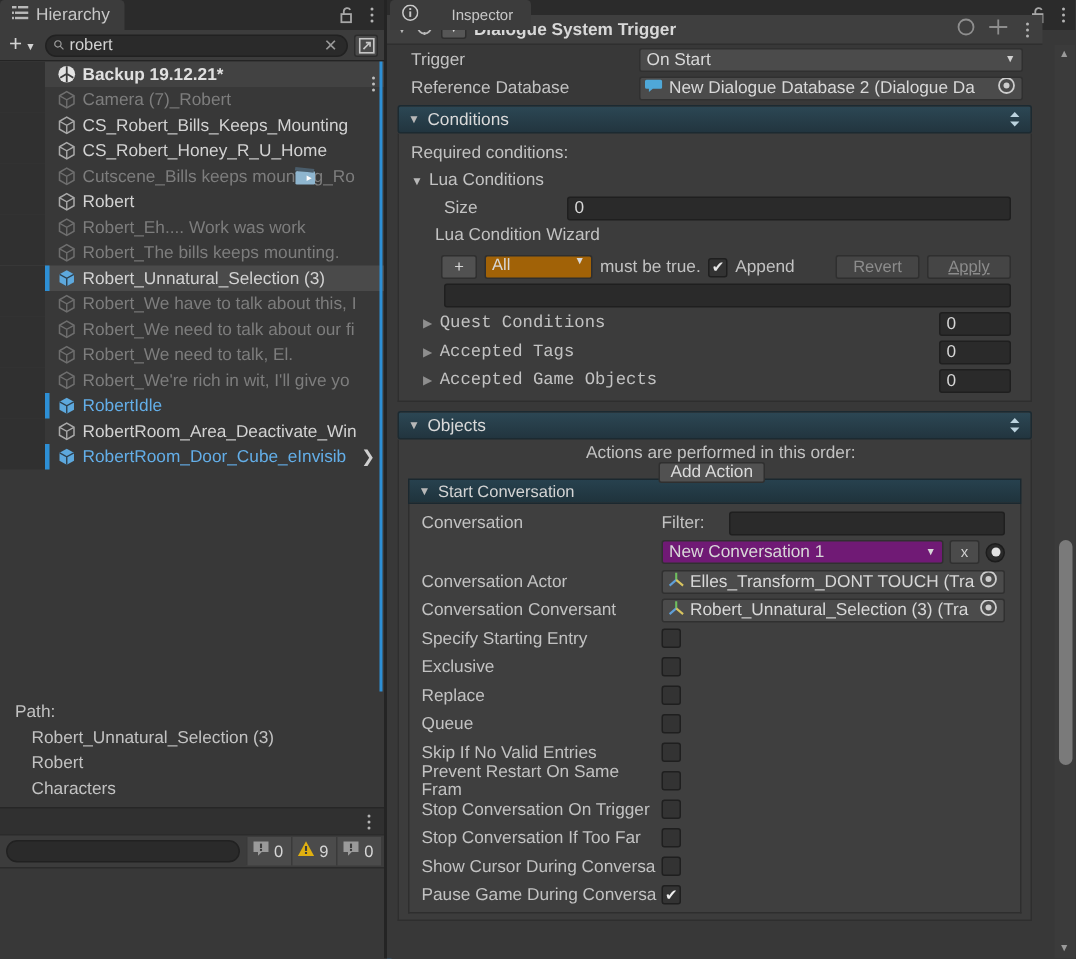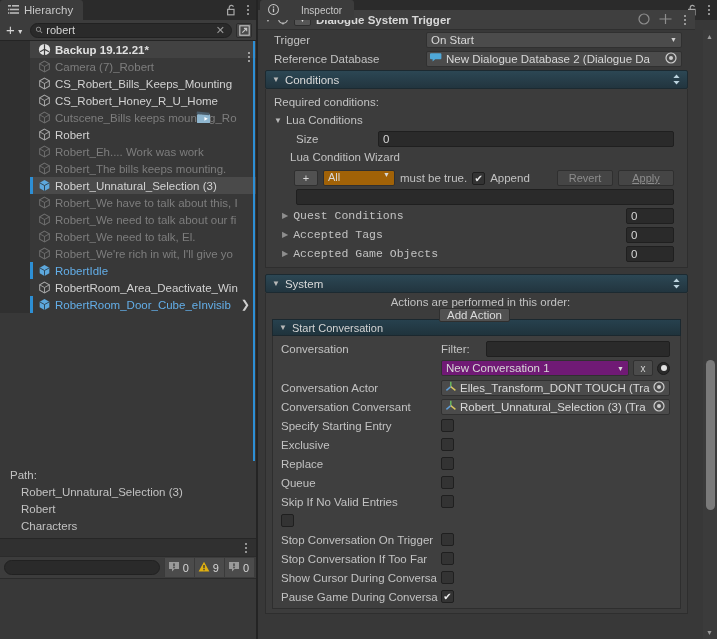--- a/index.html
+++ b/index.html
@@ -663,21 +663,21 @@
         </div>
         <div class="numrow">
           <span class="tri r" style="margin-right:5px;">▶</span>
           <span class="nl">Accepted Game Objects</span>
           <span class="numfld">0</span>
         </div>
       </div>
 
       <div class="secthead" style="margin-top:6px;">
         <span class="tri">▼</span>
-        <span>System</span>
+        <span>Objects</span>
         <span class="updown">
           <svg width="9" height="11" viewBox="0 0 9 11">
               <path d="M4.5 0.6L7.6 4H1.4z" fill="#bcd3de"></path>
               <path d="M4.5 10.4L7.6 7H1.4z" fill="#bcd3de"></path>
             </svg>
         </span>
       </div>
       <div class="sectbody" style="padding-top:3px;">
         <div style="display:flex;align-items:center;height:20px;padding-left:8px;flex-direction:column;">
           <span style="flex:1;color:#c2c2c2;font-size:11.5px;">Actions are performed in this order:</span>
@@ -762,20 +762,21 @@
               </div>
               <div class="crow">
                 <span class="cl">Queue</span>
                 <span class="cbox"></span>
               </div>
               <div class="crow">
                 <span class="cl">Skip If No Valid Entries</span>
                 <span class="cbox"></span>
               </div>
               <div class="crow">
+                <span class="cl">Prevent Restart On Same Fram</span>
                 <span class="cbox"></span>
               </div>
               <div class="crow">
                 <span class="cl">Stop Conversation On Trigger</span>
                 <span class="cbox"></span>
               </div>
               <div class="crow">
                 <span class="cl">Stop Conversation If Too Far</span>
                 <span class="cbox"></span>
               </div>

